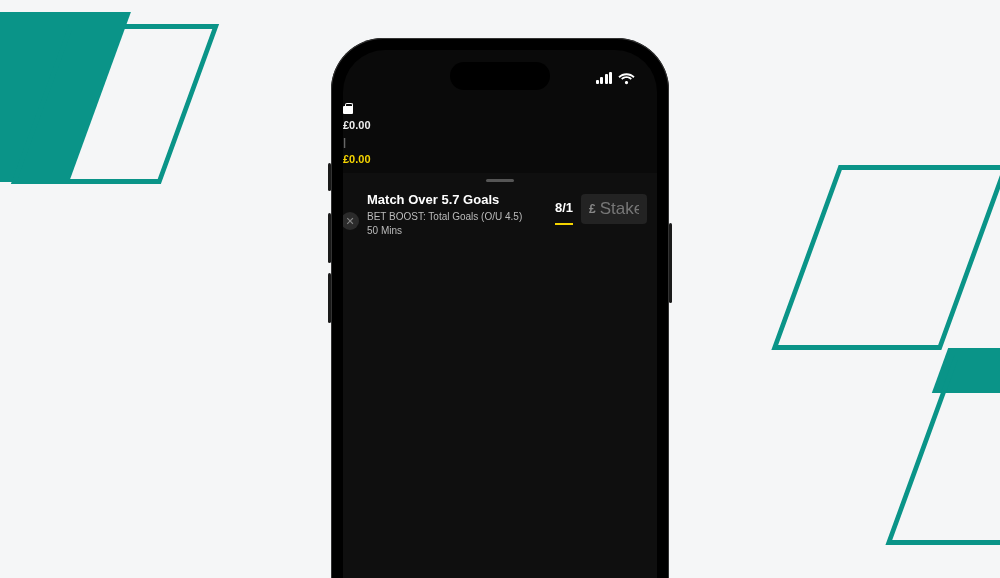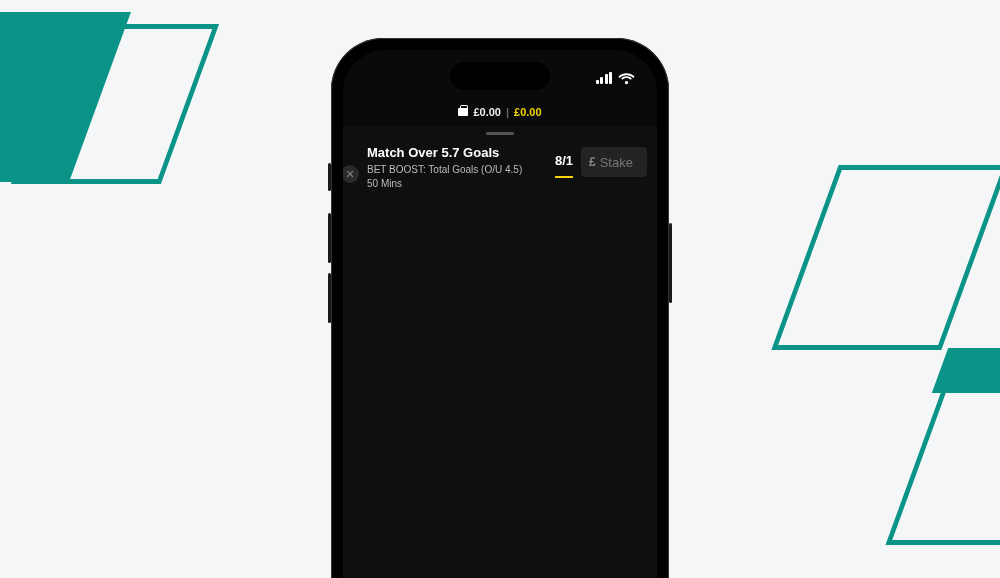--- a/index.html
+++ b/index.html
@@ -128,25 +128,25 @@
   .signal-bars span:nth-child(1){height:4px}
   .signal-bars span:nth-child(2){height:7px}
   .signal-bars span:nth-child(3){height:10px}
   .signal-bars span:nth-child(4){height:12px}
 
   .wifi-icon svg { display:block; }
 
   .balance-bar {
     display: flex;
     justify-content: center;
-    align-items: center;
     gap: 5px;
     font-size: 11px;
     font-weight: 700;
     padding: 4px 0 8px;
+    flex-direction: column;
   }
   .wallet-icon {
     width: 10px; height: 8px;
     background: #fff;
     border-radius: 1px;
     position: relative;
   }
   .wallet-icon::before {
     content: "";
     position: absolute;
@@ -237,21 +237,21 @@
   .stake-currency {
     color: #888;
     font-size: 12px;
     font-weight: 700;
   }
   .stake-input {
     background: transparent;
     border: none;
     color: #fff;
     width: 100%;
-    font-size: 13px;
+    font-size: 17px;
     outline: none;
   }
   .stake-input::placeholder { color: #777; }
 
   .spacer { flex: 1; }
 </style>
 </head>
 <body>
 
 <div class="deco deco-topleft"></div>

